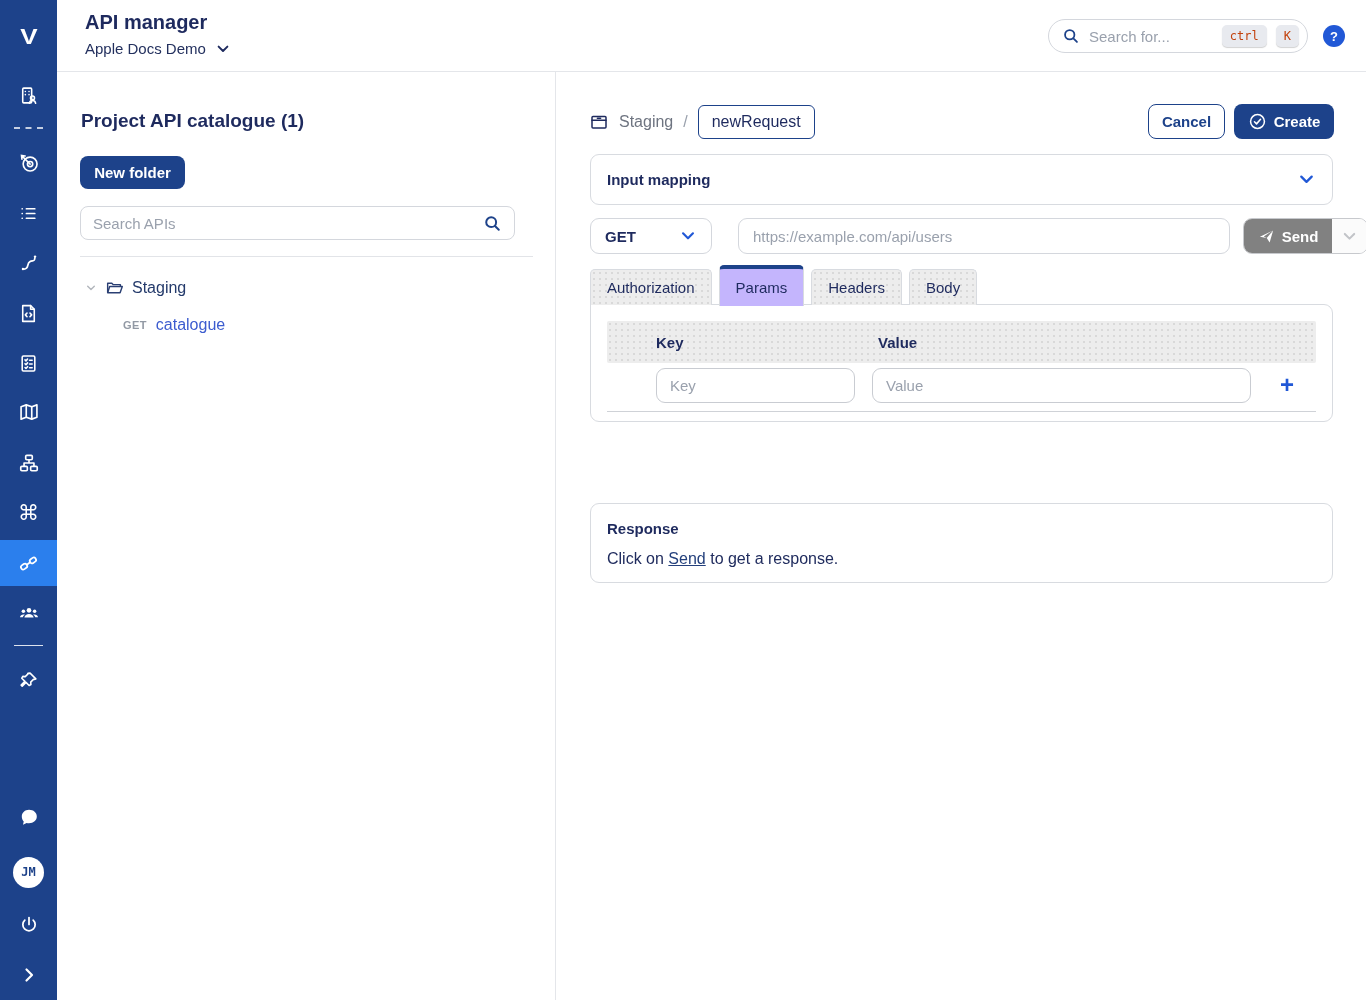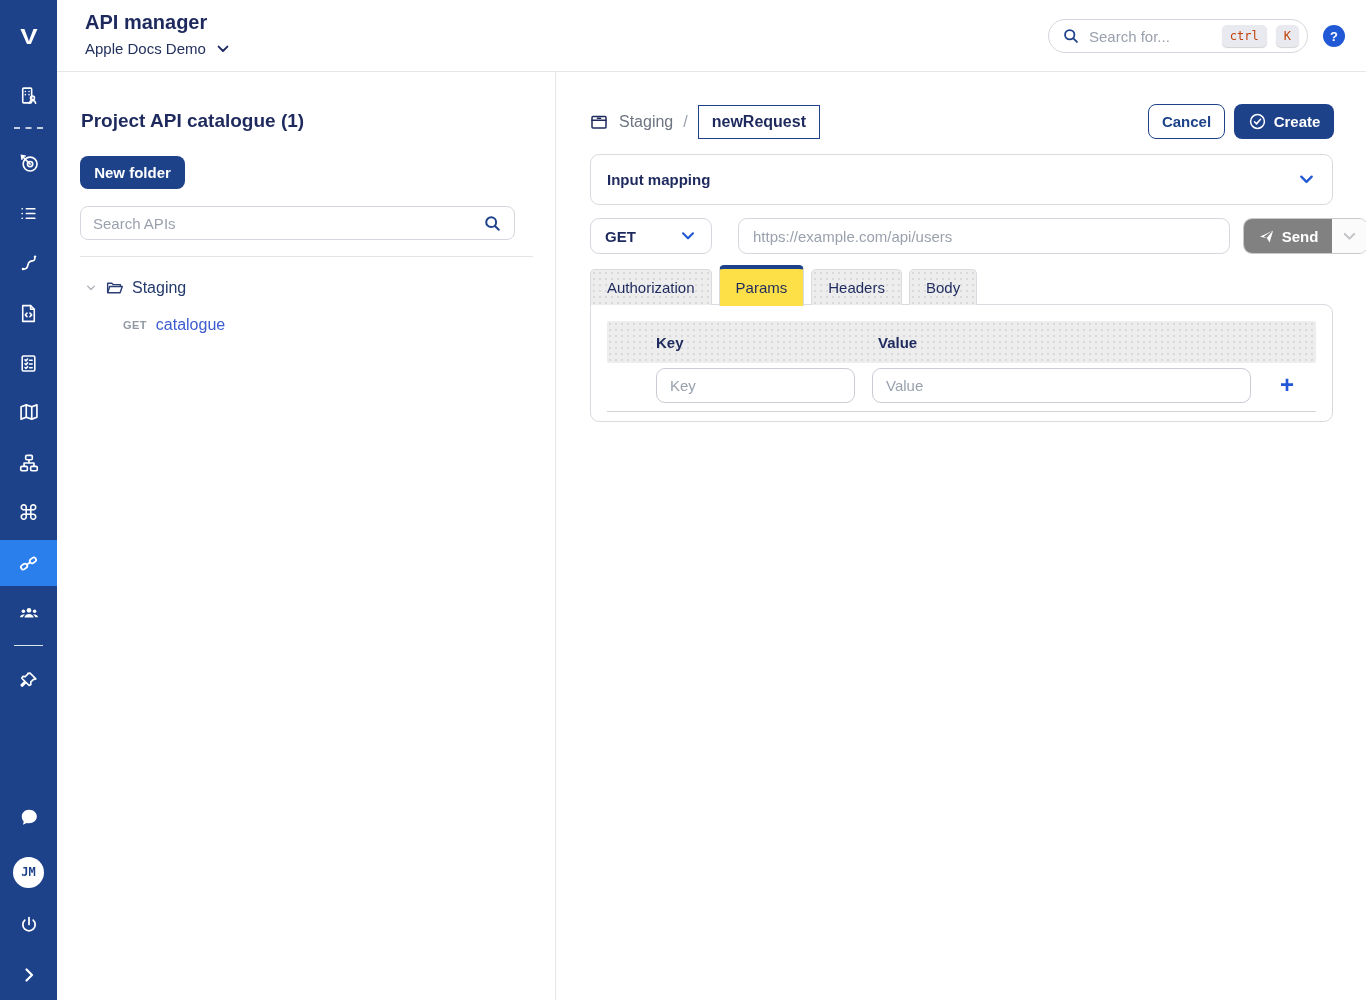--- a/index.html
+++ b/index.html
@@ -50,21 +50,21 @@
   .tree-folder-label { font-size:16px; color:#243a6b; }
   .tree-req { position:absolute; left:66px; top:244px; display:flex; align-items:center; gap:9px; cursor:pointer; }
   .method-tag { font-size:11px; font-weight:700; color:#9299a4; letter-spacing:.4px; }
   .req-name { font-size:16px; color:#3c5ccf; }
 
   
   .editor { position:absolute; left:556px; top:72px; width:810px; height:928px; background:#fff; }
   .crumb-row { position:absolute; left:33px; top:32px; height:36px; display:flex; align-items:center; gap:10px; }
   .crumb-folder { font-size:16px; color:#6e7480; }
   .crumb-sep { font-size:16px; color:#9aa1ad; }
-  .name-box { border:1.5px solid #1d428a; border-radius:0; padding:7px 13px; font-size:16px; font-weight:700; color:#1e2a5e; cursor:text; }
+  .name-box { border:1.5px solid #1d428a; border-radius:6px; padding:7px 13px; font-size:16px; font-weight:400; color:#1e2a5e; cursor:text; }
   .btn-cancel { position:absolute; left:592px; top:32px; width:77px; height:35px; background:#fff; border:1.5px solid #1d428a;
                 border-radius:8px; color:#1d428a; font-size:15px; font-weight:700; cursor:pointer; font-family:"Liberation Sans", sans-serif; }
   .btn-create { position:absolute; left:678px; top:32px; width:100px; height:35px; border-radius:8px; display:flex; align-items:center;
                 justify-content:center; gap:7px; }
 
   .card { position:absolute; left:34px; width:743px; background:#fff; border:1px solid #d8dbe0; border-radius:9px; }
   .card-head { display:flex; align-items:center; justify-content:space-between; padding:0 16px; height:100%; cursor:pointer;text-align:right; }
   .card-title { font-size:15px; font-weight:700; color:#1e2a5e; }
   .input-mapping { top:82px; height:51px; }
   .output-mapping { top:365px; height:51px; }
@@ -81,21 +81,21 @@
   .send-main { width:88px; height:100%; background:#818181; color:#fff; display:flex; align-items:center; justify-content:center;
                gap:7px; font-size:15px; font-weight:700; cursor:pointer; }
   .send-caret { flex:1; background:#fbfbfb; display:flex; align-items:center; justify-content:center; cursor:pointer; }
 
   .dotted { background-color:#ededed;
             background-image:radial-gradient(#d9d9d9 1px, rgba(0,0,0,0) 1.1px);
             background-size:6px 6px; }
   .tabs { position:absolute; left:34px; top:192px; display:flex; align-items:flex-end; gap:7px; height:41px; }
   .tab { height:36px; border:1px solid #d8dbe0; border-bottom:none; border-radius:5px 5px 0 0; display:flex; align-items:center;
          padding:0 16px; font-size:15px; color:#1e2a5e; cursor:pointer; position:relative; z-index:2; }
-  .tab.active { height:41px; background:#fde047; border-top:4px solid #1d428a; font-weight:500; margin-bottom:-1px; z-index:3; }
+  .tab.active { height:41px; background:#c4b5fd; border-top:4px solid #1d428a; font-weight:500; margin-bottom:-1px; z-index:3; }
 
   .params-panel { position:absolute; left:34px; top:232px; width:743px; height:118px; border:1px solid #d8dbe0;
                   border-radius:0 9px 9px 9px; background:#fff; z-index:1; }
   .pt-header { position:absolute; left:16px; right:16px; top:16px; height:42px; display:flex; align-items:center; border-radius:2px; }
   .pt-header .col-key { margin-left:49px; width:222px; font-size:15px; font-weight:700; color:#1e2a5e; }
   .pt-header .col-value { font-size:15px; font-weight:700; color:#1e2a5e; }
   .pt-row { position:absolute; left:0; top:63px; width:100%; height:35px; }
   .kv-input { position:absolute; top:0; height:35px; border:1px solid #c9ccd2; border-radius:9px; padding:0 13px; font-size:15px;
               color:#202c5e; outline:none; font-family:"Liberation Sans", sans-serif; }
   .kv-input::placeholder { color:#9aa1ad; }
@@ -349,15 +349,19 @@
       </div>
       <div class="pt-row">
         <input class="kv-input kv-key" type="text" placeholder="Key" style="">
         <input class="kv-input kv-value" type="text" placeholder="Value" style="">
         <button class="add-param">+</button>
       </div>
       <div class="pt-divider"></div>
     </div>
 
 
+    <div class="card response-card">
+      <div class="resp-title">Response</div>
+      <div class="resp-hint"><span>Click on </span><a>Send</a><span> to get a response.</span></div>
+    </div>
 
   </main>
 </div>
 
 </body></html>

